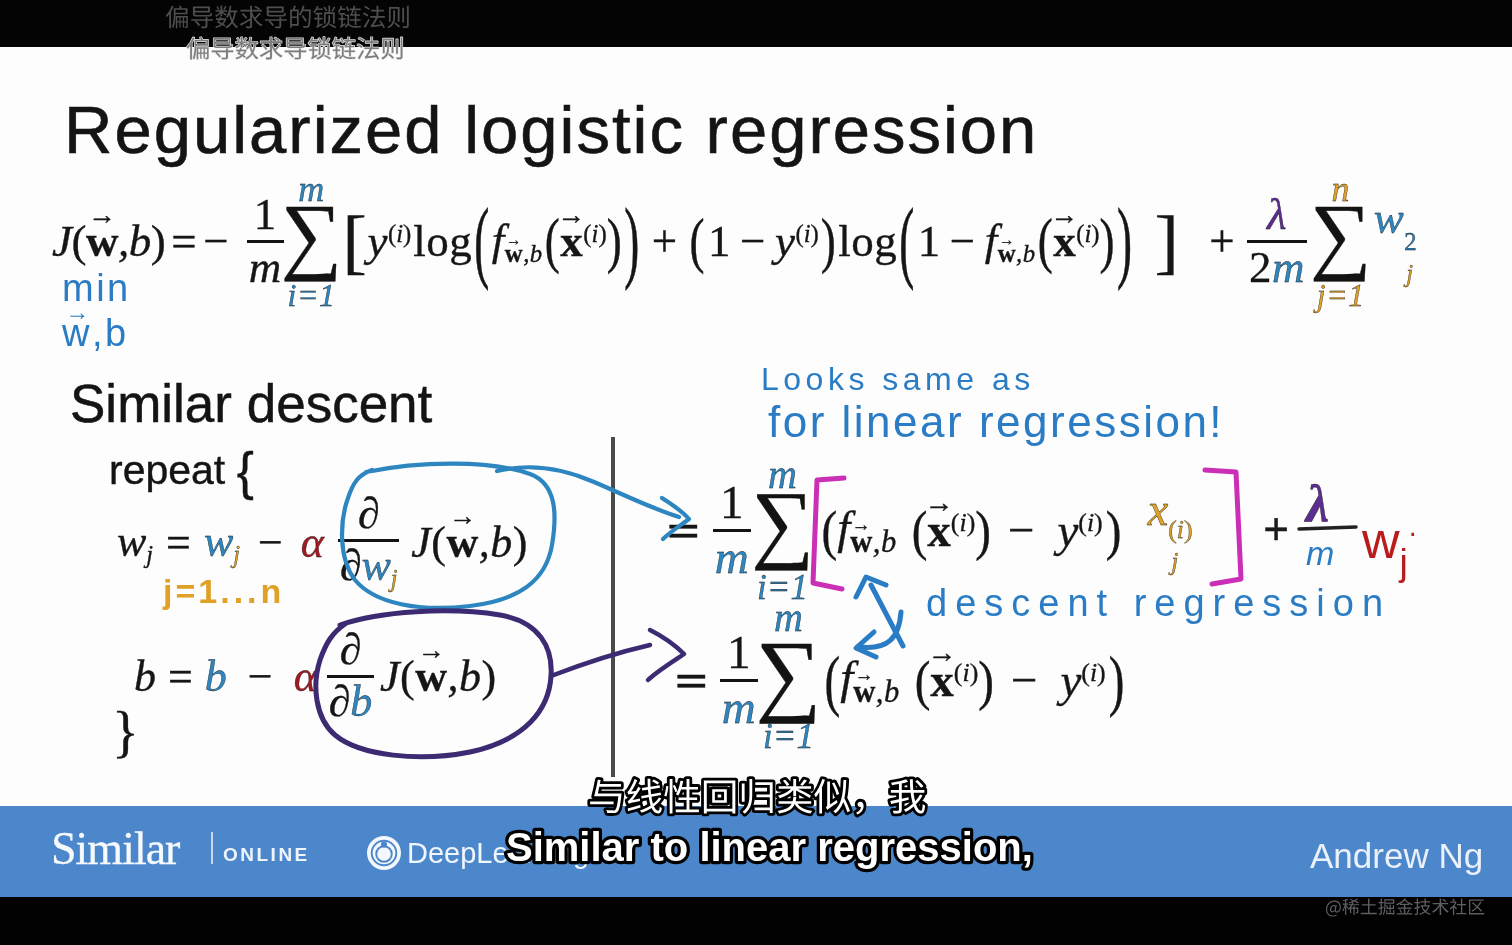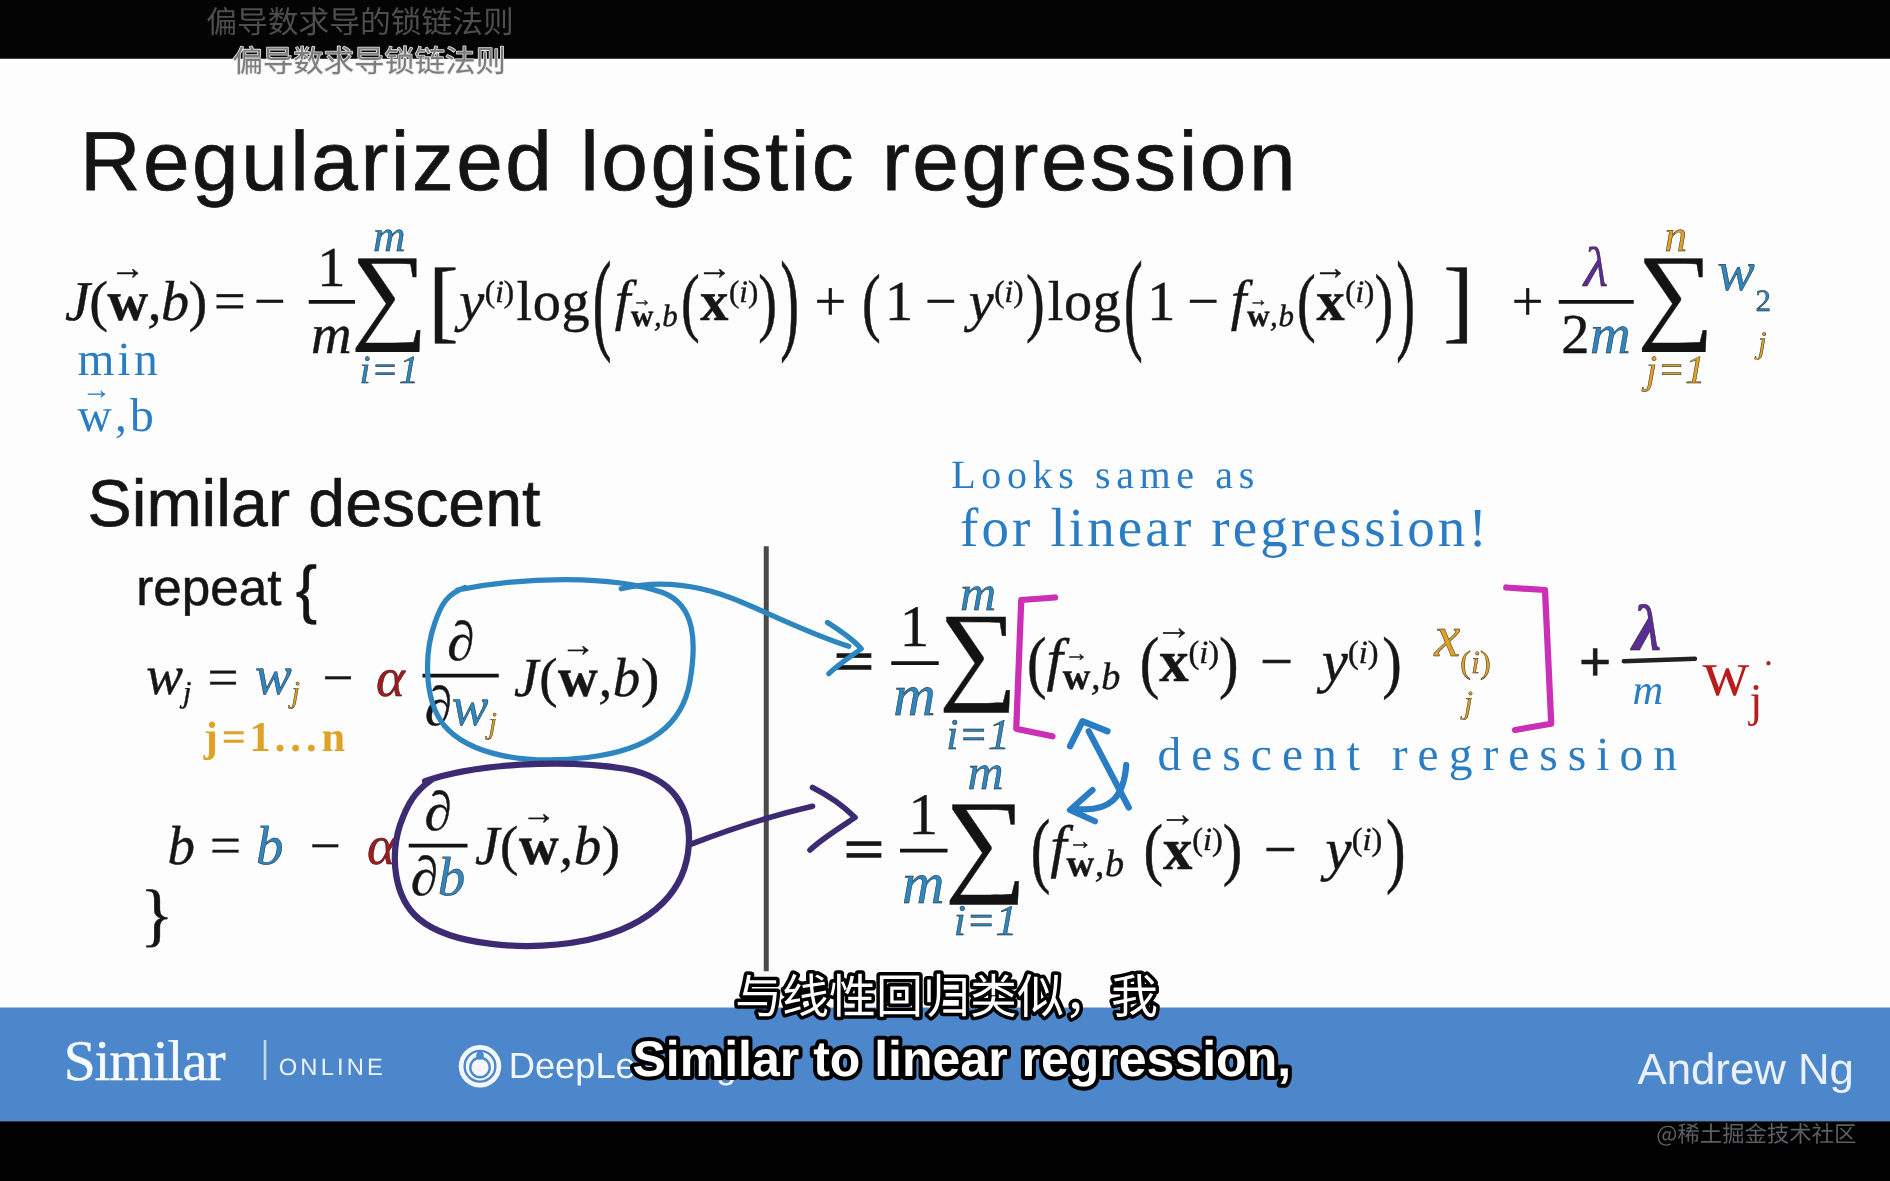--- a/index.html
+++ b/index.html
@@ -6,21 +6,21 @@
   body{width:1512px;height:945px;overflow:hidden;background:#fdfdfd;position:relative;
        font-family:"Liberation Sans",sans-serif}
   .abs{position:absolute}
   .math{font-family:"Liberation Serif",serif;font-style:italic;color:#161616;white-space:nowrap;-webkit-text-stroke:.35px #161616}
   .up{font-style:normal}
   .eq{display:flex;align-items:center}
   .bl{color:#2e86c0}
   .or{color:#dfa126}
   .rd{color:#a01a20}
   .pu{color:#5c2d91}
-  .hw{font-family:Liberation Serif, serif;color:#2a7cc4;white-space:nowrap}
+  .hw{font-family:Liberation Sans, sans-serif;color:#2a7cc4;white-space:nowrap}
   .frac{display:inline-flex;flex-direction:column;align-items:center;vertical-align:middle}
   .num{display:block;line-height:1.02;padding:0 .04em}
   .den{display:block;line-height:1.02;padding:0 .04em}
   .fbar{display:block;height:3px;background:#131313;width:100%;margin:2px 0}
   .sumA{position:relative;display:inline-block;font-style:normal}
   .sumA .s{position:absolute;left:50%;top:50%;line-height:1;color:#131313}
   .sumA .t{position:absolute;left:50%;transform:translateX(-50%);top:0;line-height:1;font-style:italic}
   .sumA .b{position:absolute;left:50%;transform:translateX(-50%);bottom:0;line-height:1;font-style:italic;white-space:nowrap}
   sup.i{font-size:.55em;font-style:normal;vertical-align:.58em;letter-spacing:0}
   sup.i i{font-style:italic}
@@ -246,21 +246,21 @@
   <path d="M901 612 C899 638 888 650 860 647" stroke="#2a7cc4" stroke-width="5"></path>
   <path d="M874 632 L856 648 L876 657" stroke="#2a7cc4" stroke-width="5"></path>
 
 </svg>
 
 <div class="abs" style="left:0;top:806px;width:1512px;height:91px;background:#4d87cb"></div>
 <div class="abs" style="left:0;top:897px;width:1512px;height:48px;background:#010101"></div>
 
 <div class="abs" style="left:51px;top:826px;font-family:'Liberation Serif',serif;font-size:46px;color:#f7fafd;line-height:1;letter-spacing:-1px;-webkit-text-stroke:.3px #f7fafd">Similar</div>
 <div class="abs" style="left:211px;top:832px;width:2px;height:32px;background:#c8d9ee"></div>
-<div class="abs" style="left:223px;top:845px;font-size:19px;color:#eef4fb;letter-spacing:2.5px;line-height:1;font-weight:normal">ONLINE</div>
+<div class="abs" style="left:223px;top:845px;font-size:19px;color:#eef4fb;letter-spacing:2.5px;line-height:1;font-weight:bold">ONLINE</div>
 
 <svg class="abs" style="left:365px;top:833px" width="42" height="42" viewBox="0 0 42 42">
   <circle cx="19" cy="20" r="17" fill="#f4f8fd"></circle>
   <circle cx="19" cy="20" r="12.3" fill="none" stroke="#4d87cb" stroke-width="1.9"></circle>
   <circle cx="19" cy="21" r="7.8" fill="none" stroke="#4d87cb" stroke-width="1.9"></circle>
   <circle cx="19" cy="11.5" r="3.1" fill="#4d87cb"></circle>
 </svg>
 <div class="abs" style="left:407px;top:839px;font-size:29px;color:#f0f6fd;line-height:1">DeepLearning<span style="font-size:.7em">.</span>AI</div>
 
 <div class="abs" style="left:1310px;top:838px;font-size:35px;color:#eaf1fa;line-height:1">Andrew Ng</div>

